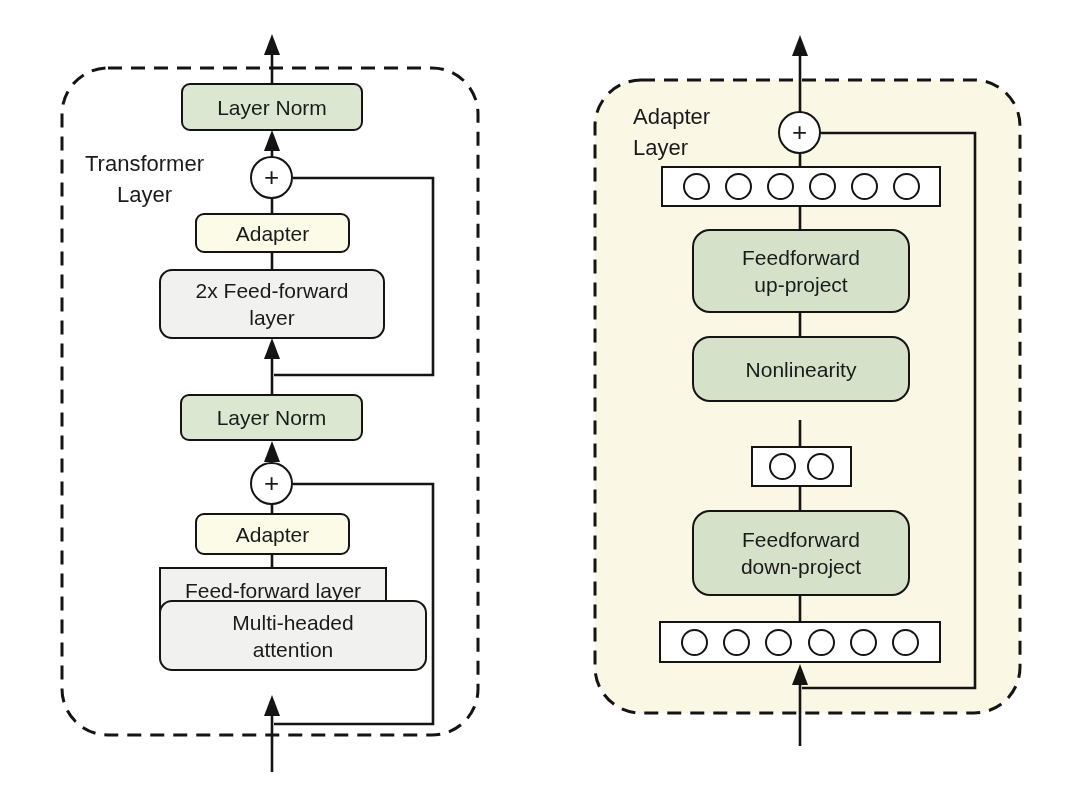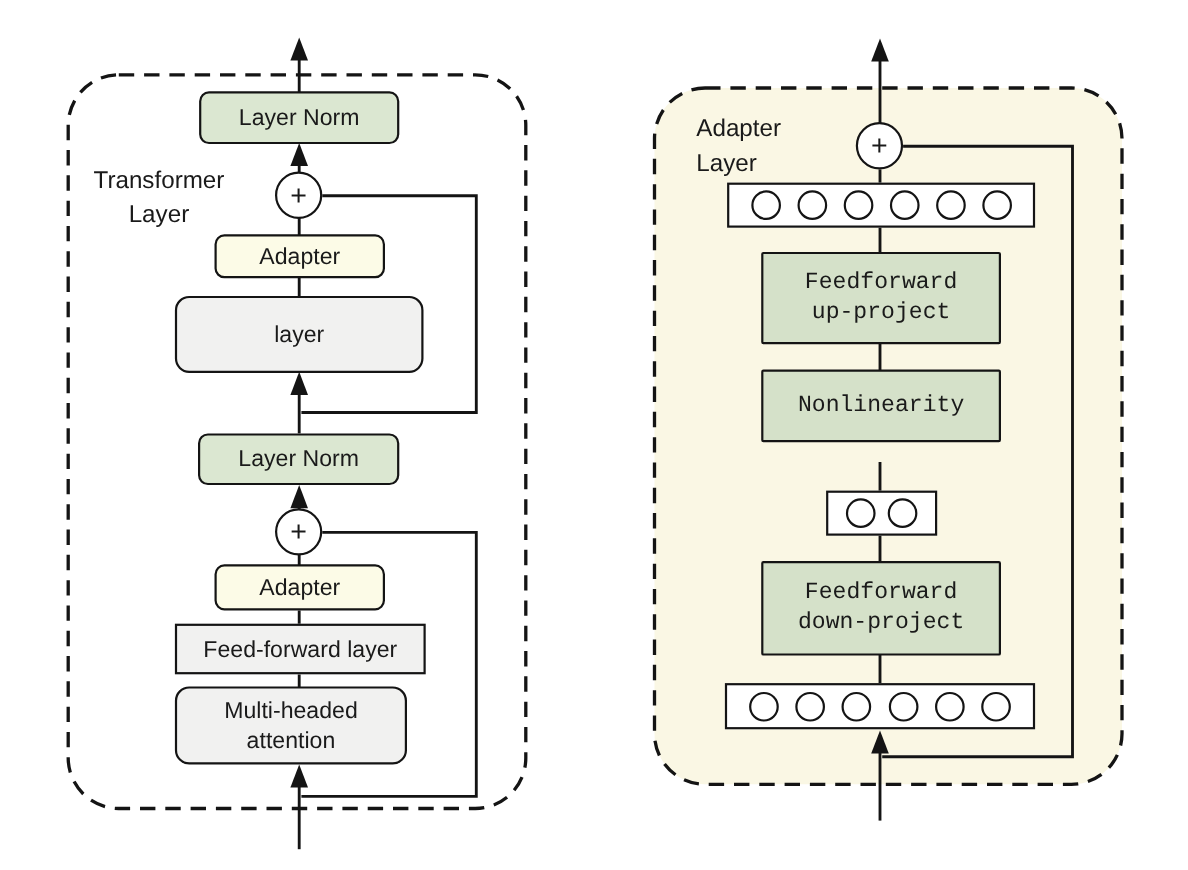--- a/index.html
+++ b/index.html
@@ -8,21 +8,21 @@
     font-family:"Liberation Sans", sans-serif;color:#1a1a1a;
   }
   #connector-layer{position:absolute;left:0;top:0;z-index:1;}
   .node{
     position:absolute;z-index:2;box-sizing:border-box;
     border:2.5px solid #141414;display:flex;flex-direction:column;
     align-items:center;justify-content:center;text-align:left;
     font-size:21px;line-height:27px;color:#1a1a1a;
   }
   .green-l{background:#dbe7d1;border-radius:9px;}
-  .green-r{background:#d5e1c9;border-radius:2px;font-family:Liberation Mono, monospace;}
+  .green-r{background:#d5e1c9;border-radius:18px;}
   .yellow{background:#fcfbe7;border-radius:9px;}
   .gray{background:#f1f1f0;border-radius:13px;}
   .sum{
     position:absolute;z-index:3;box-sizing:border-box;width:43px;height:43px;
     border:2.6px solid #141414;border-radius:50%;background:#ffffff;
     display:flex;align-items:center;justify-content:center;
     font-size:26px;font-weight:400;line-height:1;padding-bottom:2px;
   }
   .panel-label{
     position:absolute;z-index:2;font-size:22px;line-height:31px;text-align:left;
@@ -98,40 +98,41 @@
 
   <div class="sum" style="left:250px;top:156px;">
     <span>+</span>
   </div>
 
   <div class="node yellow" style="left:195px;top:213px;width:155px;height:40px;">
     <span>Adapter</span>
   </div>
 
   <div class="node gray" style="left:159px;top:269px;width:226px;height:70px;">
+    <div>2x Feed-forward</div>
     <div>layer</div>
   </div>
 
   <div class="node green-l" style="left:180px;top:394px;width:183px;height:47px;">
     <span>Layer Norm</span>
   </div>
 
   <div class="sum" style="left:250px;top:462px;">
     <span>+</span>
   </div>
 
   <div class="node yellow" style="left:195px;top:513px;width:155px;height:42px;">
     <span>Adapter</span>
   </div>
 
   <div class="node gray" style="left:159px;top:567px;width:228px;height:46px;border-radius:0;">
     <span>Feed-forward layer</span>
   </div>
 
-  <div class="node gray" style="left:159px;top:624px;width:211px;height:71px;">
+  <div class="node gray" style="left:159px;top:600px;width:268px;height:71px;">
     <div>Multi-headed</div>
     <div>attention</div>
   </div>
 
   <div class="panel-label" style="left:633px;top:101px;">
     <div>Adapter</div>
     <div>Layer</div>
   </div>
 
   <div class="sum" style="left:778px;top:111px;">

